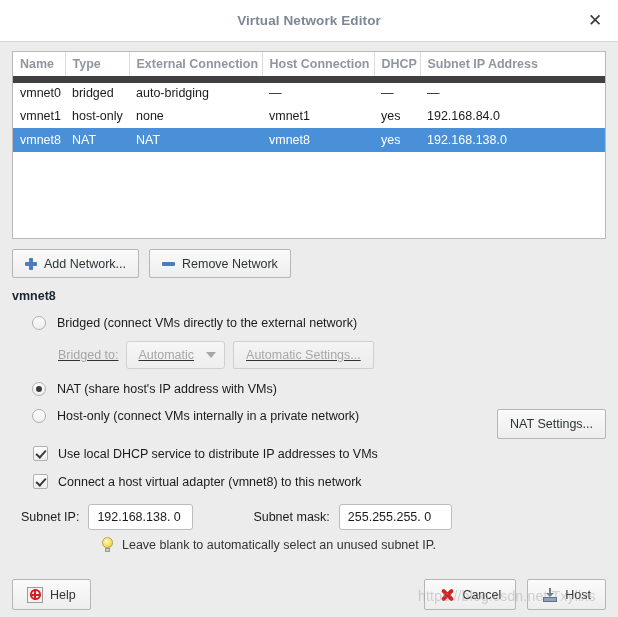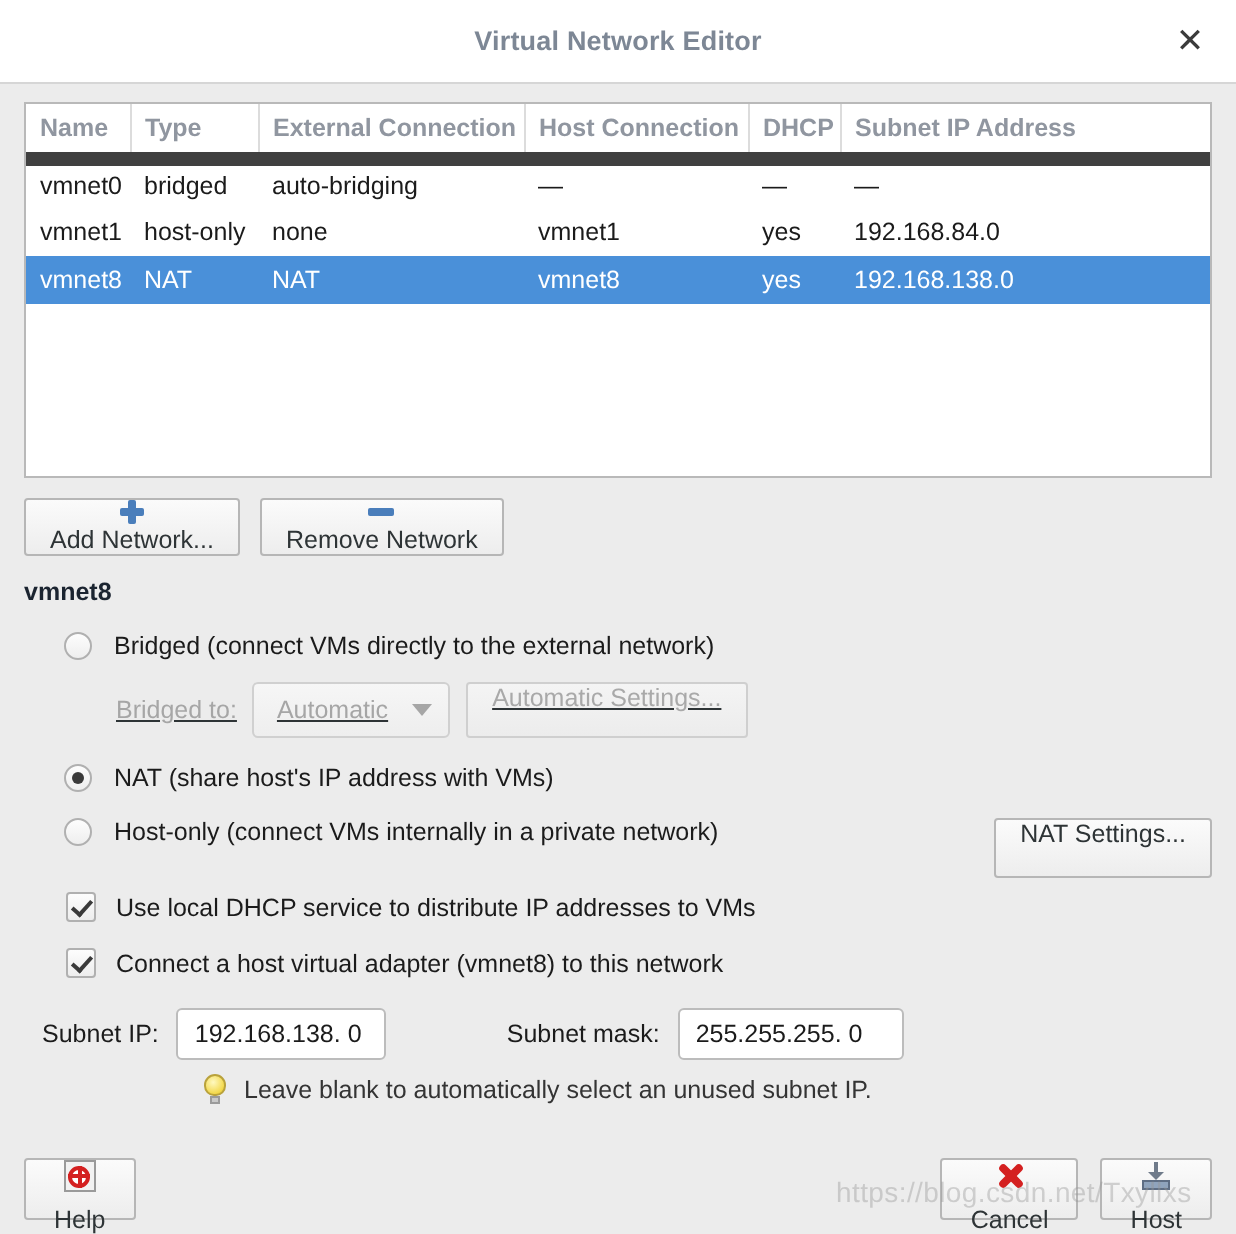--- a/index.html
+++ b/index.html
@@ -114,21 +114,20 @@
     padding: 0 12px;
     height: 28px;
     display: inline-flex;
     align-items: center;
     gap: 7px;
     font-size: 12.5px;
     color: #2e3436;
     cursor: pointer;
     box-sizing: border-box;
     white-space: nowrap;
-    flex-direction: column;
   }
   .btn.disabled {
     color: #a9a9a9;
     border-color: #cfcfcf;
     background: linear-gradient(to bottom, #f4f4f4 0%, #ececec 100%);
     cursor: default;
   }
 
   .row-btns {
     margin-top: 10px;

